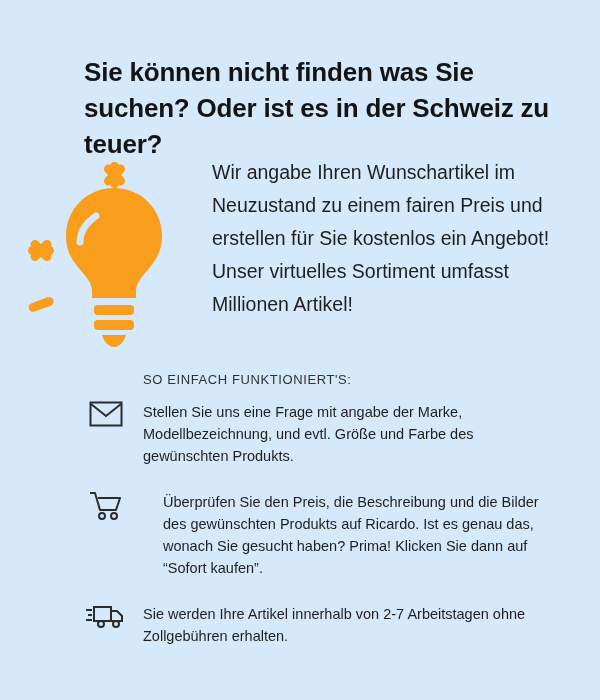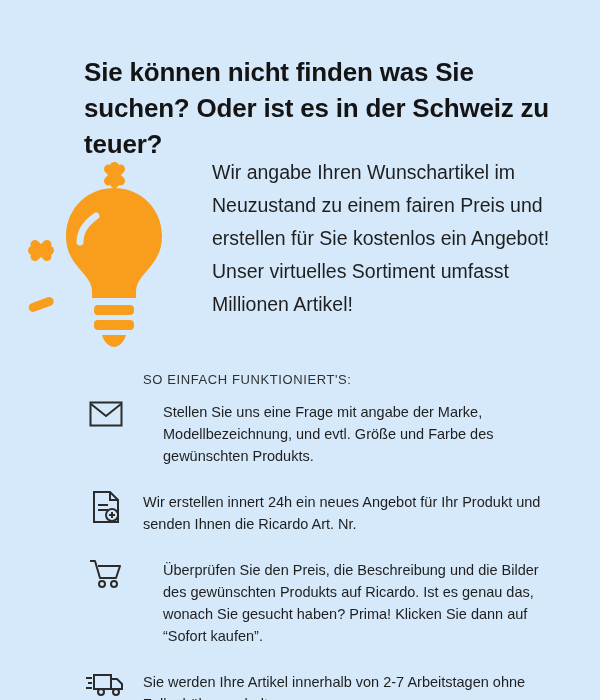--- a/index.html
+++ b/index.html
@@ -130,44 +130,30 @@
 
         <path d="M70 56 c-10 7 -16 16 -16 26" fill="none" stroke="#d6e9fb" stroke-width="7" stroke-linecap="round"></path>
       </svg>
     </div>
     <div class="hero-text">Wir angabe Ihren Wunschartikel im Neuzustand zu einem fairen Preis und erstellen für Sie kostenlos ein Angebot!  Unser virtuelles Sortiment umfasst Millionen Artikel!</div>
   </div>
 
   <div class="steps">
     <div class="steps-title">SO EINFACH FUNKTIONIERT'S:</div>
 
-    <div class="step" style="margin-bottom:24px;justify-content:center;">
+    <div class="step" style="margin-bottom:24px;">
       <div class="step-icon">
         <svg width="34" height="26" viewBox="0 0 34 26">
           <rect x="1.5" y="1.5" width="31" height="23" fill="none" stroke="#2b2b2b" stroke-width="2"></rect>
           <path d="M2 3 L17 15 L32 3" fill="none" stroke="#2b2b2b" stroke-width="2"></path>
         </svg>
       </div>
       <div class="step-text">Stellen Sie uns eine Frage mit angabe der Marke, Modellbezeichnung, und evtl. Größe und Farbe des gewünschten Produkts.</div>
     </div>
 
-    <div class="step" style="margin-bottom:24px;">
-      <div class="step-icon">
-        <svg width="28" height="32" viewBox="0 0 28 32">
-          <path d="M2 1 h16 l8 8 v22 h-24 Z" fill="none" stroke="#2b2b2b" stroke-width="2"></path>
-          <path d="M18 1 v8 h8" fill="none" stroke="#2b2b2b" stroke-width="2"></path>
-          <line x1="6" y1="14" x2="16" y2="14" stroke="#2b2b2b" stroke-width="2"></line>
-          <line x1="6" y1="19" x2="16" y2="19" stroke="#2b2b2b" stroke-width="2"></line>
-          <circle cx="20" cy="24" r="6" fill="#d6e9fb" stroke="#2b2b2b" stroke-width="2"></circle>
-          <line x1="20" y1="21" x2="20" y2="27" stroke="#2b2b2b" stroke-width="2"></line>
-          <line x1="17" y1="24" x2="23" y2="24" stroke="#2b2b2b" stroke-width="2"></line>
-        </svg>
-      </div>
-      <div class="step-text">Wir erstellen innert 24h ein neues Angebot für Ihr Produkt und senden Ihnen die Ricardo Art. Nr.</div>
-    </div>
 
     <div class="step" style="margin-bottom:24px;justify-content:center;">
       <div class="step-icon">
         <svg width="34" height="30" viewBox="0 0 34 30">
           <path d="M1 2 h5 l5 17 h16 l4 -12 h-22" fill="none" stroke="#2b2b2b" stroke-width="2" stroke-linejoin="round"></path>
           <circle cx="13" cy="25" r="3" fill="none" stroke="#2b2b2b" stroke-width="2"></circle>
           <circle cx="25" cy="25" r="3" fill="none" stroke="#2b2b2b" stroke-width="2"></circle>
         </svg>
       </div>
       <div class="step-text">Überprüfen Sie den Preis, die Beschreibung und die Bilder des gewünschten Produkts auf Ricardo. Ist es genau das, wonach Sie gesucht haben? Prima! Klicken Sie dann auf “Sofort kaufen”.</div>

